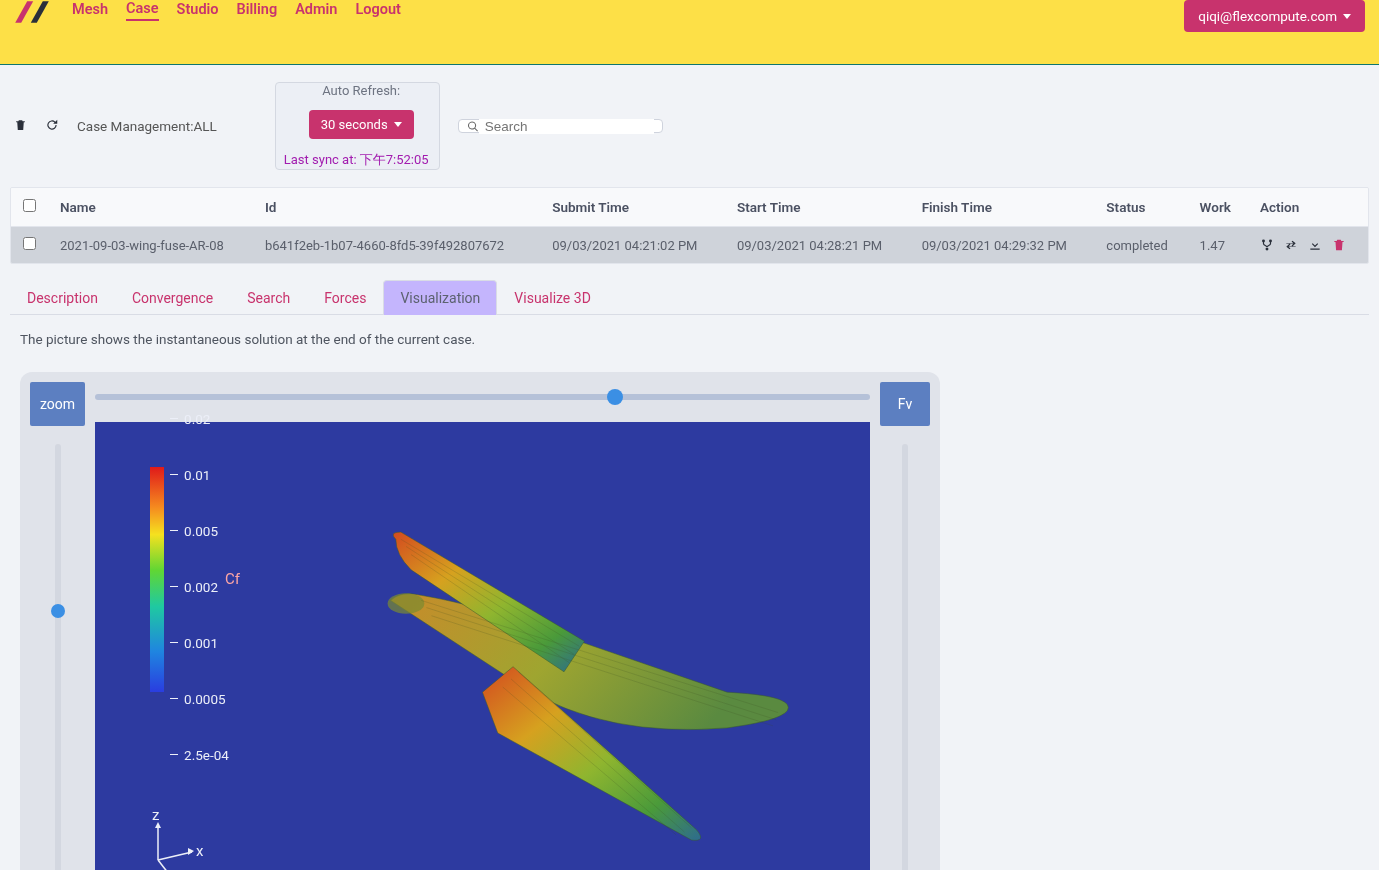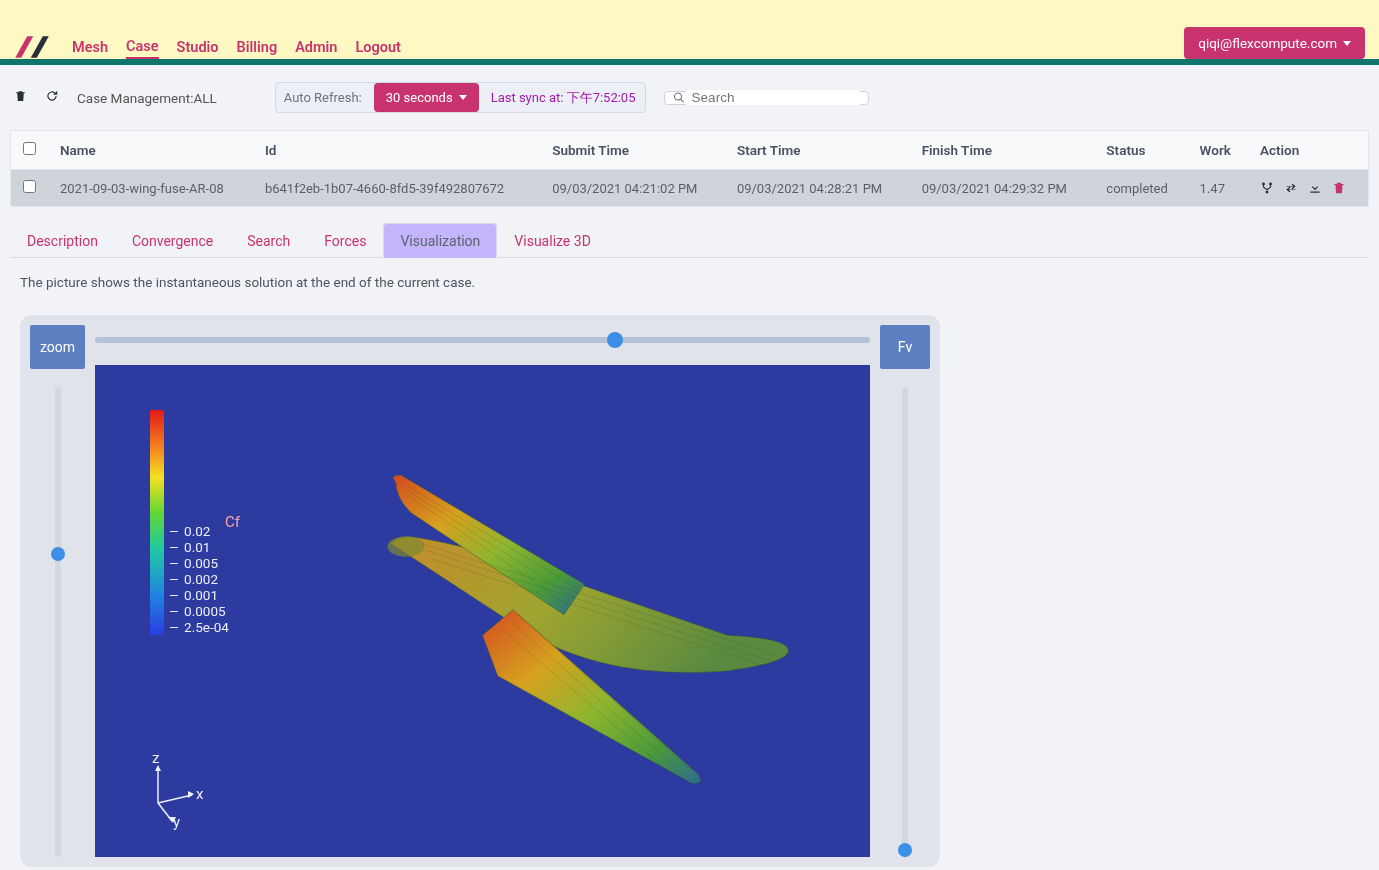--- a/index.html
+++ b/index.html
@@ -1,31 +1,31 @@
 <!DOCTYPE html>
 <html><head>
 <meta charset="utf-8">
 <style>
   * { box-sizing: border-box; margin: 0; padding: 0; }
   body { font-family: -apple-system, BlinkMacSystemFont, "Segoe UI", Roboto, "Helvetica Neue", Arial, sans-serif; background: #f1f3f7; color: #333; }
 
   
-  .navbar { background: #fef9c3; border-bottom: 6px solid #0f766e; height: 65px; display: flex; align-items: flex-end; padding: 0 14px; }
+  .navbar { background: #fde047; border-bottom: 1px solid #0f766e; height: 65px; display: flex; align-items: flex-start; padding: 0 14px; }
   .logo { width: 40px; margin-right: 18px; display:flex; align-items:center; }
   .nav-left { display: flex; gap: 18px; align-items: center; }
   .nav-item { color: #c8336d; font-weight: 600; font-size: 14.5px; cursor: pointer; padding-bottom: 2px; }
   .nav-item.active { border-bottom: 2px solid #c8336d; }
   .nav-right { margin-left: auto; }
   .user-btn { background: #c8336d; color: #fff; font-size: 13.5px; padding: 8px 14px; border-radius: 4px; display: flex; align-items: center; gap: 6px; cursor:pointer; }
   .caret-down { display:inline-block; width:0;height:0; border-left:4px solid transparent; border-right:4px solid transparent; border-top:5px solid #fff; }
 
   
   .toolbar { display:flex; align-items:center; gap:18px; padding: 17px 14px 17px 14px; font-size:13.5px; color:#555; }
   .toolbar .icon-btn { cursor:pointer; color:#333; }
-  .auto-refresh-group { display:flex; align-items:center; gap:12px; border:1px solid #d4d8e1; border-radius:4px; padding:0 0 0 8px; background:#eceff5; margin-left:40px; }
+  .auto-refresh-group { display:flex; align-items:center; gap:12px; border:1px solid #d4d8e1; border-radius:4px; padding:0 0 0 8px; background:#eceff5; margin-left:40px;flex-direction:column; }
   .auto-refresh-label { color:#6d7381; font-size:13px; }
   .refresh-btn { background:#c8336d; color:#fff; padding:7px 12px; display:flex; align-items:center; gap:6px; border-radius:4px; font-size:13px; cursor:pointer;}
   .last-sync { color:#a21caf; font-size:13px; padding-right:10px; }
   .search-wrap { border:1px solid #cfd3dd; background:#fff; border-radius:4px; display:flex; align-items:center; padding:0 8px; height:14px; width:205px; }
   .search-wrap input { border:none; outline:none; font-size:13.5px; width:100%; padding-left:6px; }
   .search-icon-svg { width:13px; height:13px; }
 
   
   .table-outer { margin: 0 10px 0 10px; border:1px solid #e2e5ec; border-radius:2px; overflow:hidden; }
   table { width:100%; border-collapse:collapse; }
@@ -52,21 +52,21 @@
   .vslider-thumb { width:14px; height:14px; background:#3b8fe4; border-radius:50%; position:absolute; left:-4px; }
   .viz-center { flex:1; display:flex; flex-direction:column; gap:10px; }
   .hslider-area { height:30px; display:flex; align-items:center; }
   .hslider-track { height:6px; background:#b5c1d8; flex:1; border-radius:3px; position:relative; }
   .hslider-thumb { width:16px; height:16px; border-radius:50%; background:#3b8fe4; position:absolute; top:-5px; left:66%; }
   .render-box { flex:1; background:#2d3aa0; position:relative; min-height:480px; }
 
   
   .colorbar { position:absolute; left:55px; top:45px; display:flex; }
   .cb-gradient { width:14px; height:225px; background: linear-gradient(to bottom, #e01a1a 0%, #f58b1f 18%, #f5e11f 30%, #60d634 46%, #1fc9a1 62%, #1f85e0 82%, #2a3de0 100%); }
-  .cb-ticks { margin-left:6px; display:flex; flex-direction:column; justify-content:flex-end; height:225px; padding: 14px 0 0 0; }
+  .cb-ticks { margin-left:6px; display:flex; flex-direction:column; justify-content:center; height:225px; padding: 14px 0 0 0; gap: 40px; }
   .cb-tick { display:flex; align-items:center; gap:6px; color:#eceff8; font-size:13.5px;}
   .cb-tick::before { content:""; display:inline-block; width:8px; height:1px; background:#eceff8; }
   .cb-label { position:absolute; left:130px; top:148px; color:#fca5a5; font-size:15px; transform: rotate(0deg);}
   .axis-gizmo { position:absolute; left:45px; bottom:28px; color:#eceff8; font-size:15px; }
 
   .airplane-canvas { position:absolute; inset:0; }
 
 </style>
 </head>
 <body>

